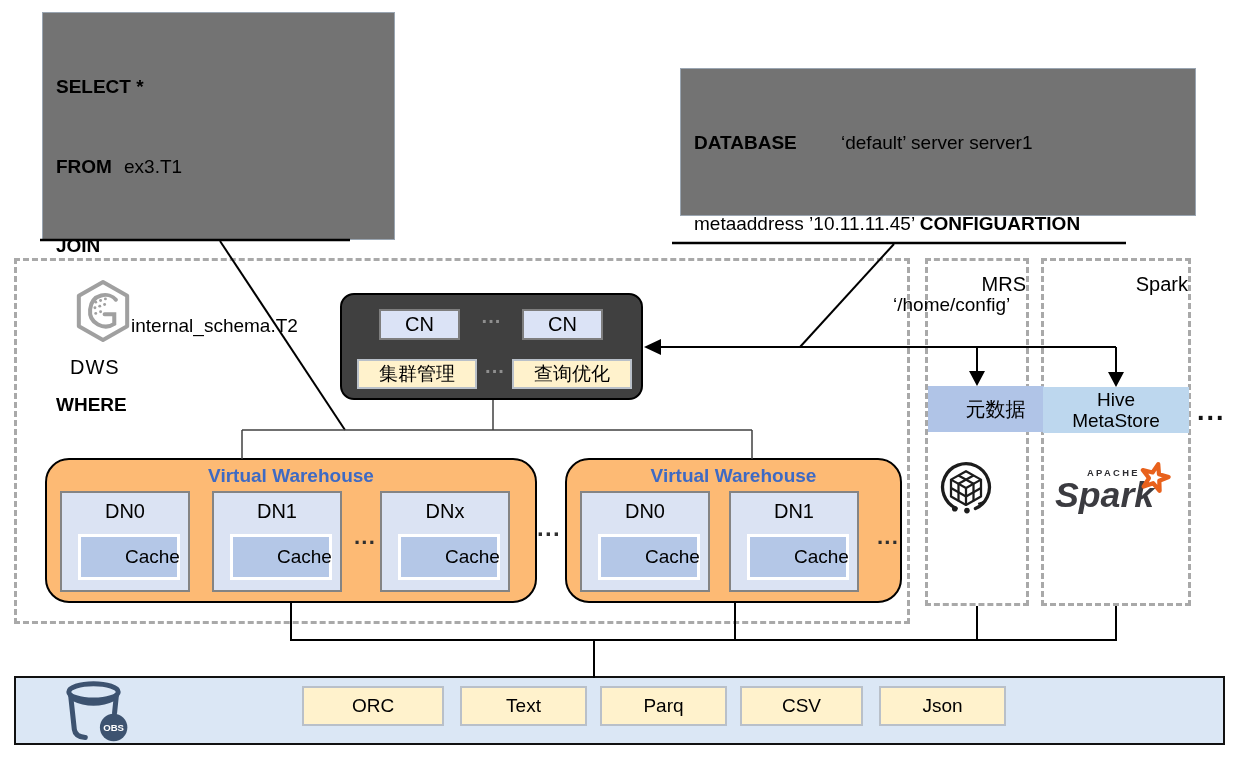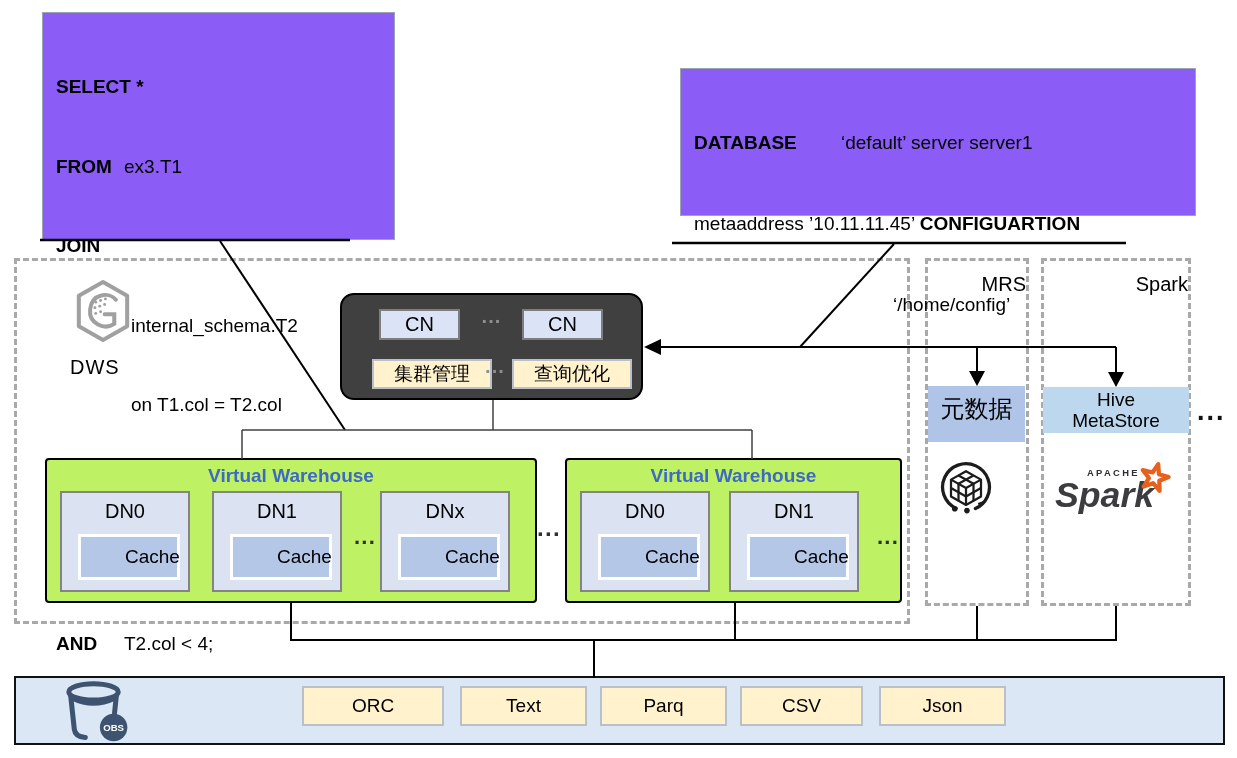--- a/index.html
+++ b/index.html
@@ -1,21 +1,21 @@
 <!DOCTYPE html>
 <html><head>
 <meta charset="utf-8">
 <style>
   html,body{margin:0;padding:0;background:#fff;}
   #canvas{position:relative;width:1237px;height:758px;background:#fff;
     font-family:"Liberation Sans",sans-serif;color:#000;overflow:hidden;}
   #connectors{position:absolute;left:0;top:0;width:1237px;height:758px;z-index:6;pointer-events:none;}
 
   
-  .sqlbox{position:absolute;box-sizing:border-box;background:#8b5cf6;border:1px solid #9aa5b1;
+  .sqlbox{position:absolute;box-sizing:border-box;background:#737373;border:1px solid #9aa5b1;
     font-size:19px;white-space:pre;z-index:2;}
   #sql-left{left:42px;top:12px;width:353px;height:228px;padding:8px 0 0 13px;line-height:26.5px;}
   #sql-right{left:680px;top:68px;width:516px;height:148px;padding:6px 0 0 13px;line-height:27px;}
   .kw{font-weight:bold;}
   .kwb{font-weight:bold;display:inline-block;}
   .ind{padding-left:75px;}
 
   
   .dashed{position:absolute;box-sizing:border-box;border:3px dashed #a9a9a9;z-index:1;}
   #dws-region{left:14px;top:258px;width:896px;height:366px;}
@@ -30,35 +30,35 @@
   #cn-box{position:absolute;left:340px;top:293px;width:303px;height:107px;box-sizing:border-box;
     border:2px solid #000;border-radius:14px;background:#404040;z-index:3;}
   .chip{position:absolute;box-sizing:border-box;text-align:center;}
   .cn-chip{width:81px;height:31px;top:14px;background:#dbe3f6;border:2px solid #7e7e7e;
     font-size:20px;line-height:27px;}
   .yellow-chip{width:120px;height:30px;top:64px;background:#fff2cc;border:2px solid #b9c0c9;
     font-size:19px;line-height:26px;}
   .dots{position:absolute;color:#8f8f8f;font-weight:bold;font-size:20px;text-align:center;z-index:4;}
 
   
-  .vw{position:absolute;box-sizing:border-box;border:2px solid #000;border-radius:4px;
-    background:#bef264;z-index:3;}
+  .vw{position:absolute;box-sizing:border-box;border:2px solid #000;border-radius:24px;
+    background:#fdba74;z-index:3;}
   #vw-left{left:45px;top:458px;width:492px;height:145px;}
   #vw-right{left:565px;top:458px;width:337px;height:145px;}
   .vw-title{text-align:center;color:#3e6ac4;font-weight:bold;font-size:19px;margin-top:5px;}
   .dn{position:absolute;top:31px;width:130px;height:101px;box-sizing:border-box;
     background:#dbe3f3;border:2px solid #848484;}
   .dn-label{text-align:center;font-size:20px;margin-top:7px;}
   .cache{position:absolute;left:16px;top:41px;width:102px;height:46px;box-sizing:border-box;
     background:#b4c7e7;border:3px solid #fff;text-align:center;font-size:19px;line-height:39px;padding-left:44px;}
   .dn-dots{color:#2f2f2f;font-size:22px;}
 
   
-  #metadata-box{position:absolute;left:928px;top:386px;width:97px;height:56px;background:#b0c4e7;
-    text-align:center;line-height:46px;font-size:24px;z-index:2;}
+  #metadata-box{position:absolute;left:928px;top:386px;width:97px;height:46px;background:#b0c4e7;
+    text-align:center;line-height:46px;font-size:20px;z-index:2;padding-left:19px;}
   #mrs-icon{position:absolute;left:936px;top:458px;z-index:2;}
   #hive-box{position:absolute;left:1043px;top:387px;width:146px;height:46px;background:#bdd7ee;
     text-align:center;font-size:19px;line-height:21px;padding-top:2px;box-sizing:border-box;z-index:2;}
   #spark-logo{position:absolute;left:1055px;top:460px;z-index:2;}
   #spark-ellipsis{position:absolute;left:1197px;top:396px;font-size:27px;font-weight:bold;
     color:#111;letter-spacing:2px;z-index:2;}
   #between-vw-dots{position:absolute;left:537px;top:520px;font-size:24px;font-weight:bold;
     color:#2f2f2f;z-index:2;}
 
   
@@ -71,21 +71,20 @@
 </head>
 <body>
 
 <div id="canvas">
 
   <div class="sqlbox" id="sql-left">
     <div class="sql-line"><span class="kw">SELECT *</span></div>
     <div class="sql-line"><span class="kwb" style="width:68px">FROM</span><span>ex3.T1</span></div>
     <div class="sql-line"><span class="kw">JOIN</span></div>
     <div class="sql-line ind"><span>internal_schema.T2</span></div>
-    <div class="sql-line ind"><span>on T1.col = T2.col</span></div>
     <div class="sql-line"><span class="kw">WHERE</span></div>
     <div class="sql-line ind"><span>T1.col &gt; 3</span></div>
     <div class="sql-line"><span class="kwb" style="width:68px">AND</span><span>T2.col &lt; 4;</span></div>
   </div>
 
   <div class="sqlbox" id="sql-right">
     <div class="sql-line"><span class="kwb" style="width:147px">DATABASE</span><span>‘default’ server server1</span></div>
     <div class="sql-line"><span>metaaddress ’10.11.11.45’ </span><span class="kw">CONFIGUARTION</span></div>
     <div class="sql-line"><span style="margin-left:199px">‘/home/config’</span></div>
   </div>
@@ -107,21 +106,21 @@
           <circle cx="33" cy="41" r="1.8"></circle>
       </g>
     </svg>
   </div>
   <div id="dws-label">DWS</div>
 
   <div id="cn-box">
     <div class="chip cn-chip" style="left:37px">CN</div>
     <span class="dots" style="left:122px;top:15px;width:55px">···</span>
     <div class="chip cn-chip" style="left:180px">CN</div>
-    <div class="chip yellow-chip" style="left:30px">集群管理</div>
+    <div class="chip yellow-chip" style="left:15px">集群管理</div>
     <span class="dots" style="left:137px;top:65px;width:32px">···</span>
     <div class="chip yellow-chip" style="left:170px">查询优化</div>
   </div>
 
   <div class="vw" id="vw-left">
     <div class="vw-title">Virtual Warehouse</div>
     <div class="dn" style="left:13px">
       <div class="dn-label">DN0</div>
       <div class="cache">Cache</div>
     </div>

